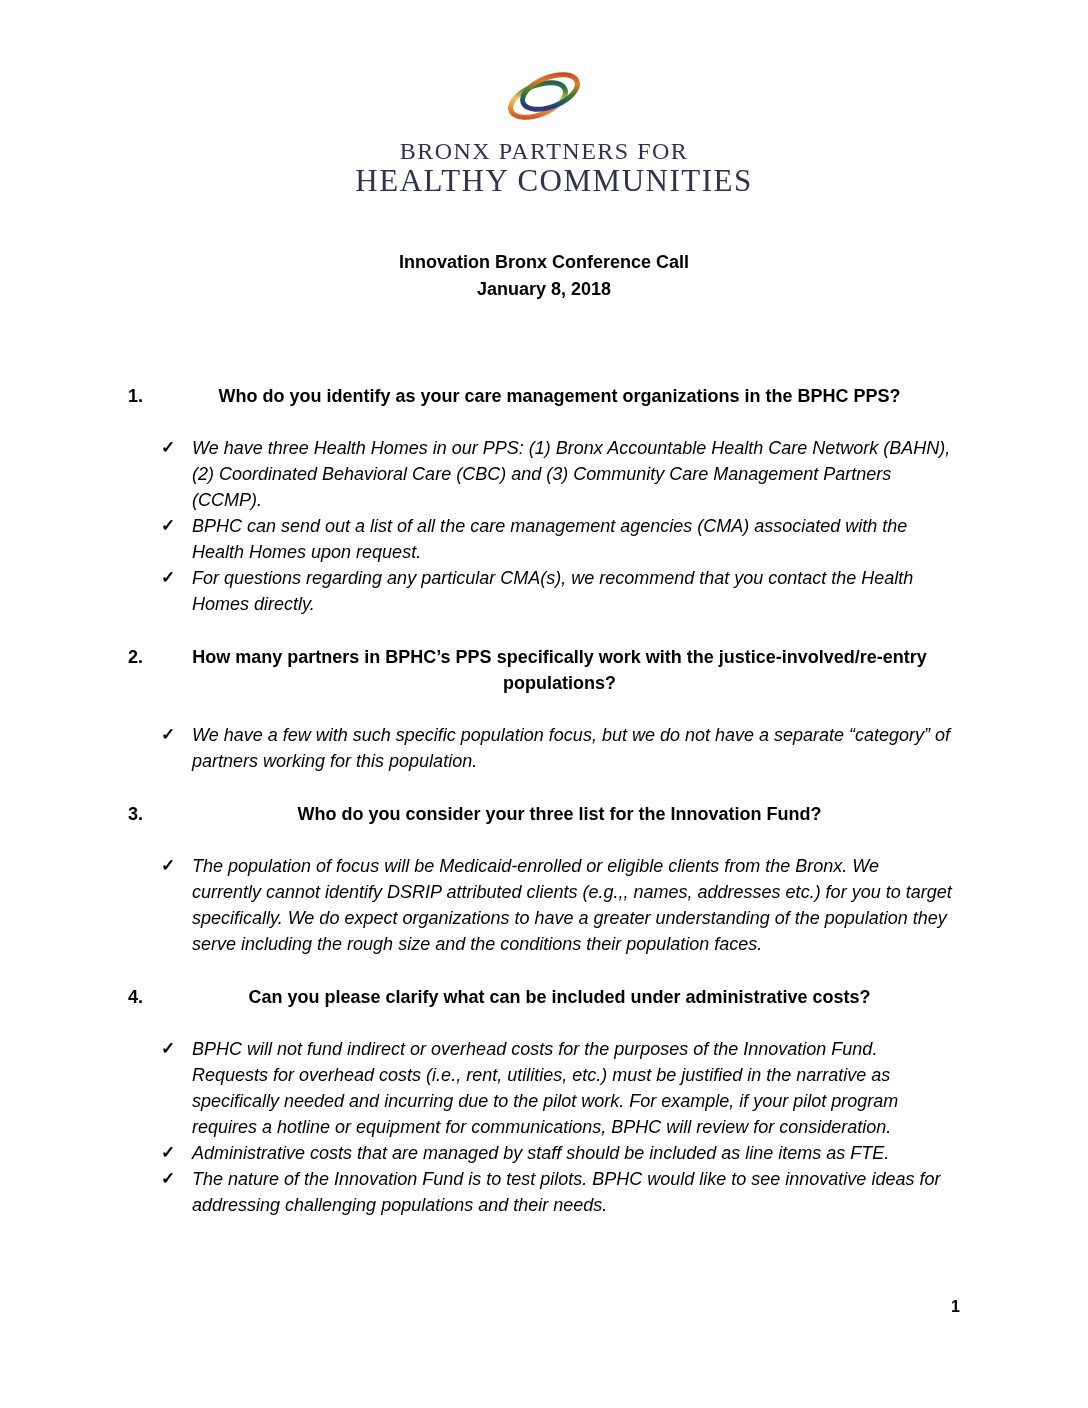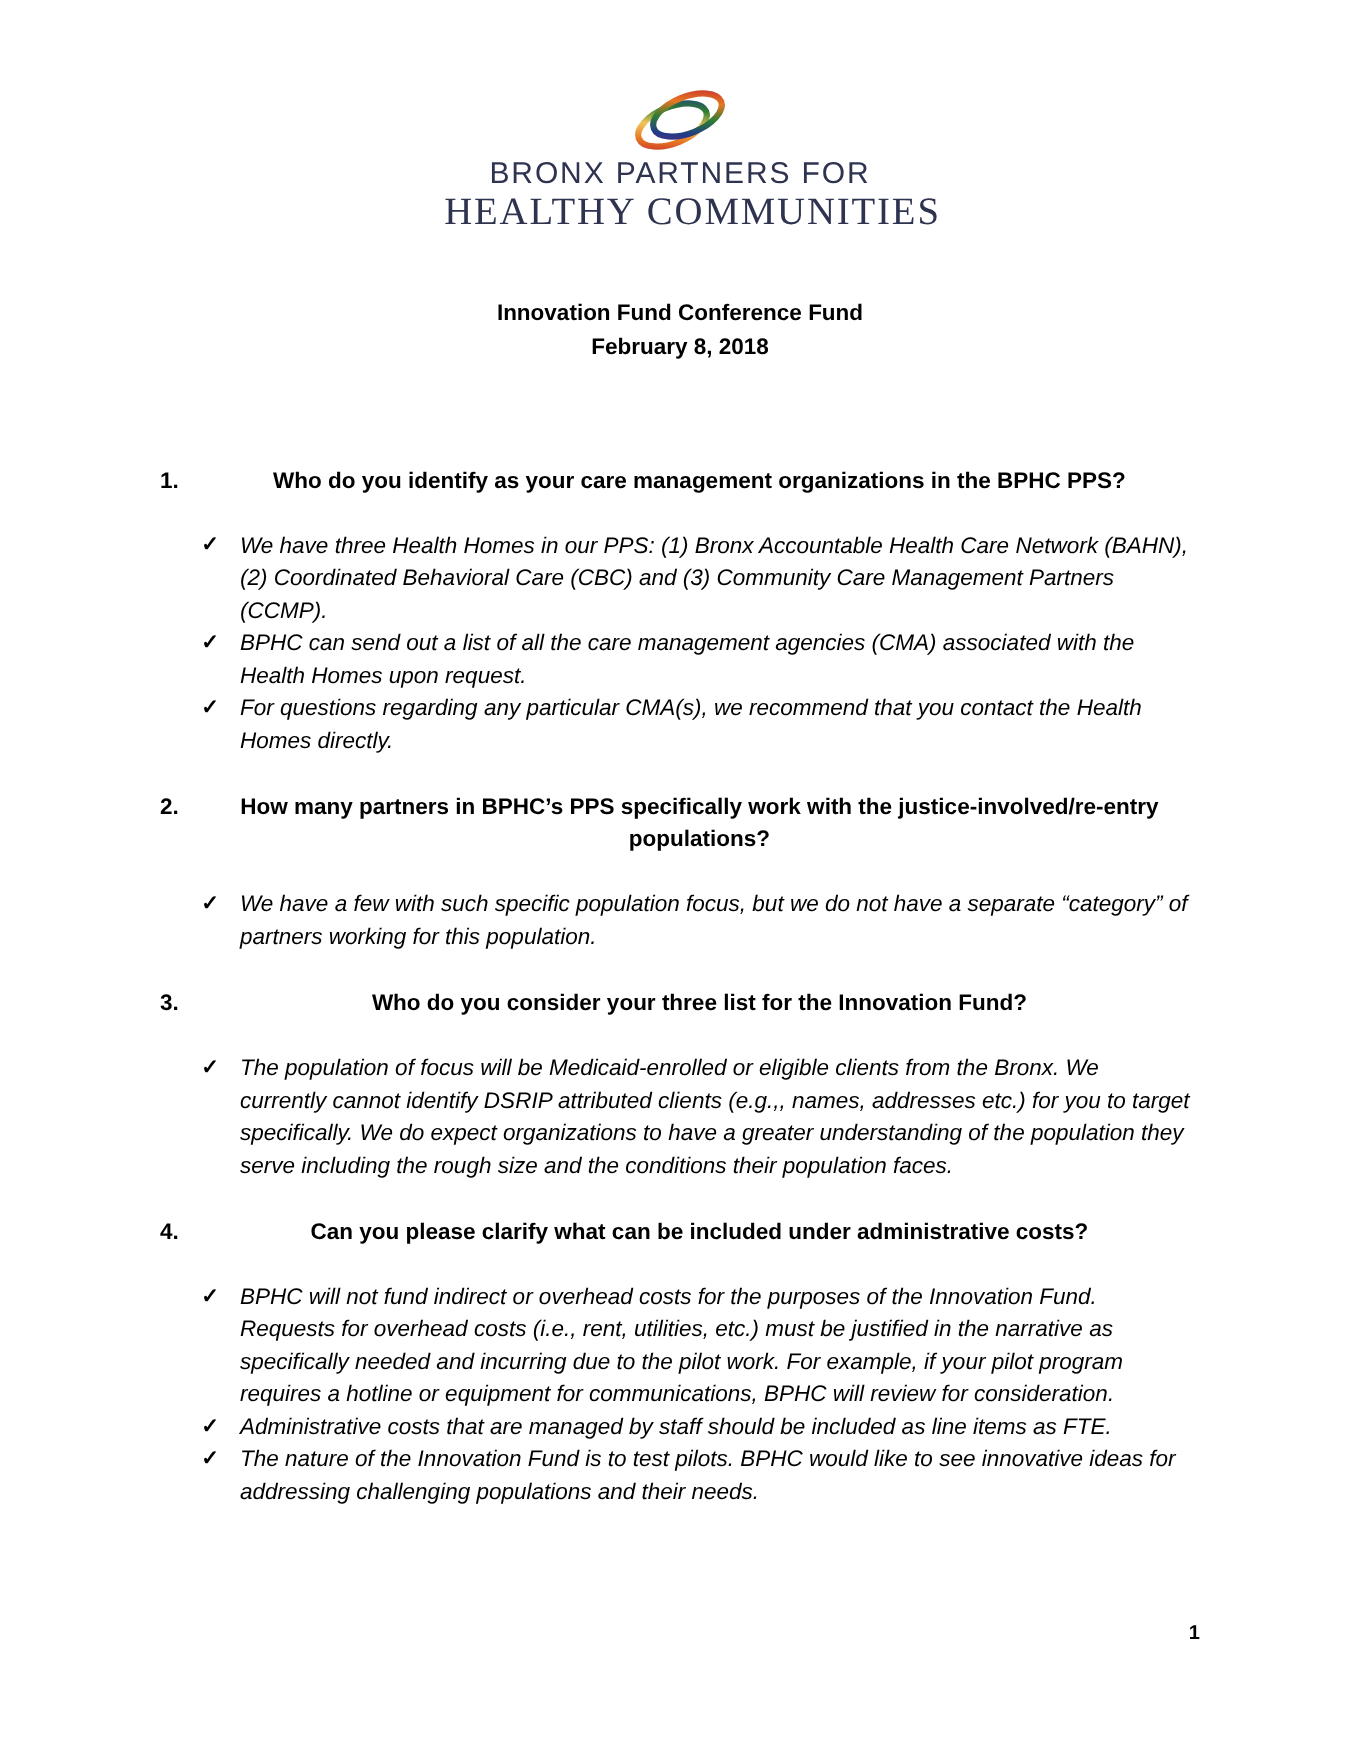--- a/index.html
+++ b/index.html
@@ -25,26 +25,26 @@
     margin-top: 68px;
     text-align: center;
   }
   .logo-rings {
     display: block;
     margin: 0 auto;
     width: 100px;
     height: 56px;
   }
   .logo-line1 {
-    font-family: Liberation Sans, sans-serif;
+    font-family: Liberation Serif, serif;
     font-size: 24px;
     letter-spacing: 1.5px;
     color: #2e3350;
     line-height: 26px;
-    margin-top: 2px;
+    margin-top: 14px;
   }
   .logo-line2 {
     font-family: "Liberation Serif", serif;
     font-size: 31px;
     letter-spacing: 1.5px;
     color: #2e3350;
     line-height: 33px;
     padding-left: 20px;
   }
 
@@ -133,22 +133,22 @@
       <g>
         <ellipse cx="44" cy="32" rx="29" ry="14.5" transform="rotate(-22 44 32)" fill="none" stroke="url(#ringGradA)" stroke-width="5"></ellipse>
         <ellipse cx="56" cy="24" rx="29" ry="14.5" transform="rotate(-22 56 24)" fill="none" stroke="url(#ringGradB)" stroke-width="5"></ellipse>
       </g>
     </svg>
     <div class="logo-line1">BRONX PARTNERS FOR</div>
     <div class="logo-line2">HEALTHY COMMUNITIES</div>
   </header>
 
   <section class="title-block">
-    <div>Innovation Fund Conference Fund</div>
-    <div>February 8, 2018</div>
+    <div>Innovation Bronx Conference Call</div>
+    <div>January 8, 2018</div>
   </section>
 
   <main class="qa">
 
     <section class="q-block">
       <div class="q-row">
         <span class="q-num">1.</span>
         <span class="q-text">Who do you identify as your care management organizations in the BPHC PPS?</span>
       </div>
       <ul class="answers">

